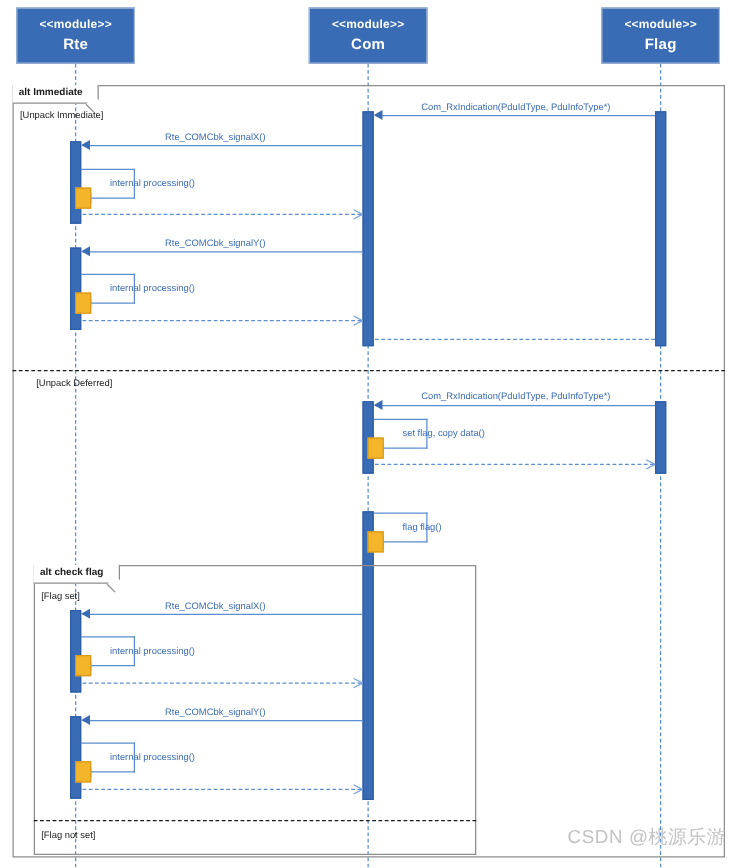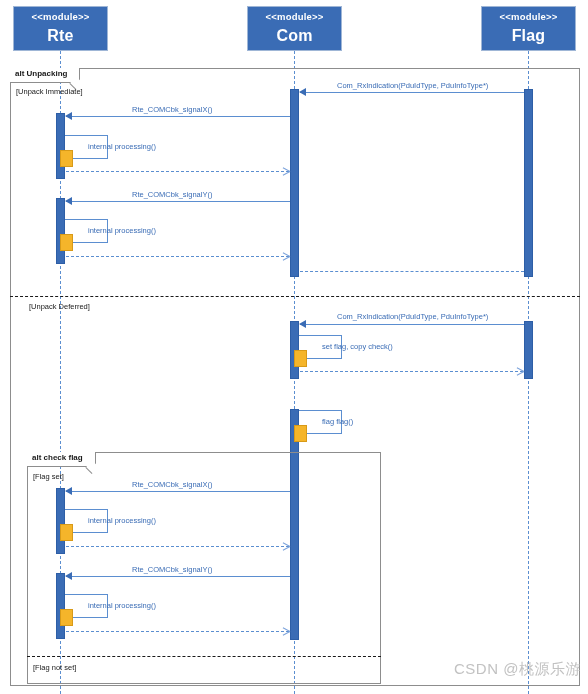--- a/index.html
+++ b/index.html
@@ -29,21 +29,21 @@
     font-size: 10px;
     line-height: 1.45;
     display: flex;
     flex-direction: column;
     align-items: center;
     justify-content: center;
     letter-spacing: 0.2px;
     box-sizing: border-box;
   }
   .module-stereo { font-size: 9.5px; }
-  .module-name   { font-size: 16px; }
+  .module-name   { font-size: 12px; }
 
   
   .lifeline {
     position: absolute;
     width: 0;
     border-left: 1.4px dashed #5b8ed0;
   }
 
   
   .activation {
@@ -182,21 +182,21 @@
   <div class="module-box" style="left:481px; top:6px; width:95px; height:45px;">
     <div class="module-stereo">&lt;&lt;module&gt;&gt;</div>
     <div class="module-name">Flag</div>
   </div>
 
   <div class="lifeline" style="left:60px;  top:51px; height:643px;"></div>
   <div class="lifeline" style="left:294px; top:51px; height:643px;"></div>
   <div class="lifeline" style="left:528px; top:51px; height:643px;"></div>
 
   <div class="frag" style="left:10px; top:68px; width:570px; height:618px;"></div>
-  <div class="frag-label" style="left:10px; top:68px; height:15px;">alt Unpacking</div>
+  <div class="frag-label" style="left:10px; top:68px; height:15px;">alt Immediate</div>
   <div class="guard" style="left:16px; top:88px;">[Unpack Immediate]</div>
 
   <div class="divider" style="left:10px; top:296px; width:570px;"></div>
   <div class="guard" style="left:16px; top:303px;padding-left:13px;">[Unpack Deferred]</div>
 
   <div class="activation" style="left:524px; top:89px; width:9px; height:188px;"></div>
   <div class="activation" style="left:290px; top:89px; width:9px; height:188px;"></div>
 
   <div class="activation" style="left:56px; top:113px; width:9px; height:66px;"></div>
   <div class="activation nested" style="left:60px; top:150px; width:13px; height:17px;"></div>
@@ -244,21 +244,21 @@
   <div class="arrow-open-right" style="left:282px; top:256px;"></div>
 
   <div class="msg-line dashed" style="left:300px; top:271px; width:224px;"></div>
 
   <div class="msg-line" style="left:300px; top:324px; width:224px;"></div>
   <div class="arrow-left" style="left:299px; top:320px;"></div>
   <div class="msg-label" style="left:337px; top:313px;">Com_RxIndication(PduIdType, PduInfoType*)</div>
 
   <div class="selfcall" style="left:299px; top:335px; width:43px; height:24px;"></div>
   <div class="arrow-left" style="left:300px; top:355px;"></div>
-  <div class="msg-label" style="left:322px; top:343px;">set flag, copy check()</div>
+  <div class="msg-label" style="left:322px; top:343px;">set flag, copy data()</div>
 
   <div class="msg-line dashed" style="left:300px; top:371px; width:223px;"></div>
   <div class="arrow-open-right" style="left:516px; top:371px;"></div>
 
   <div class="selfcall" style="left:299px; top:410px; width:43px; height:24px;"></div>
   <div class="arrow-left" style="left:300px; top:430px;"></div>
   <div class="msg-label" style="left:322px; top:418px;">flag flag()</div>
 
   <div class="frag" style="left:27px; top:452px; width:354px; height:232px;"></div>
   <div class="frag-label" style="left:27px; top:452px; height:15px;">alt check flag</div>

